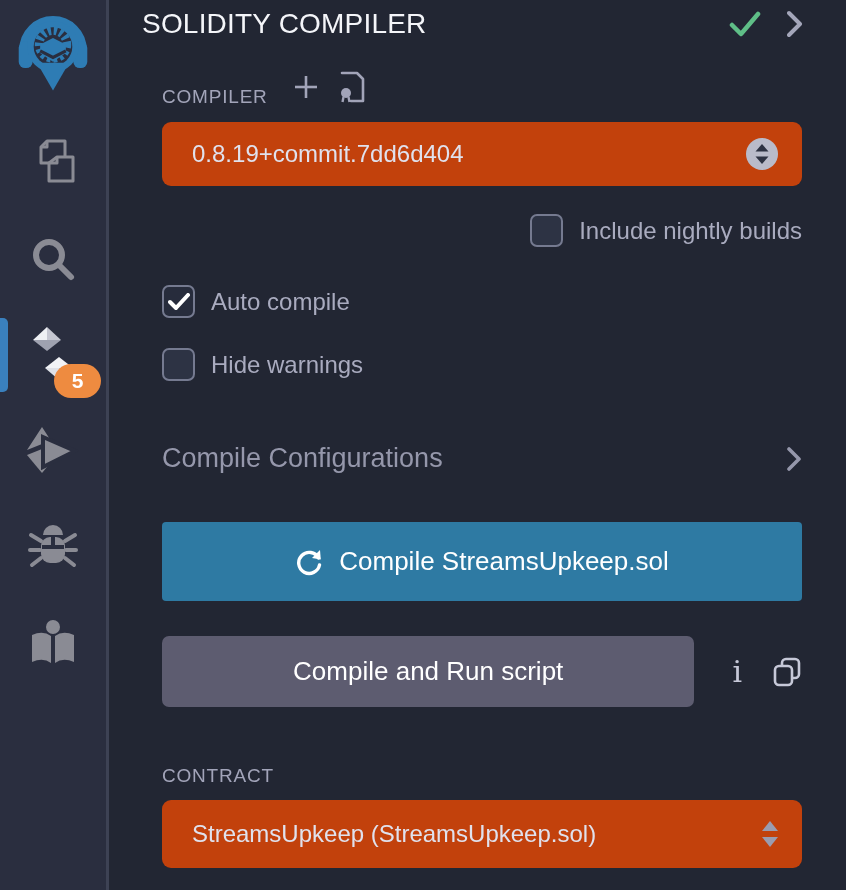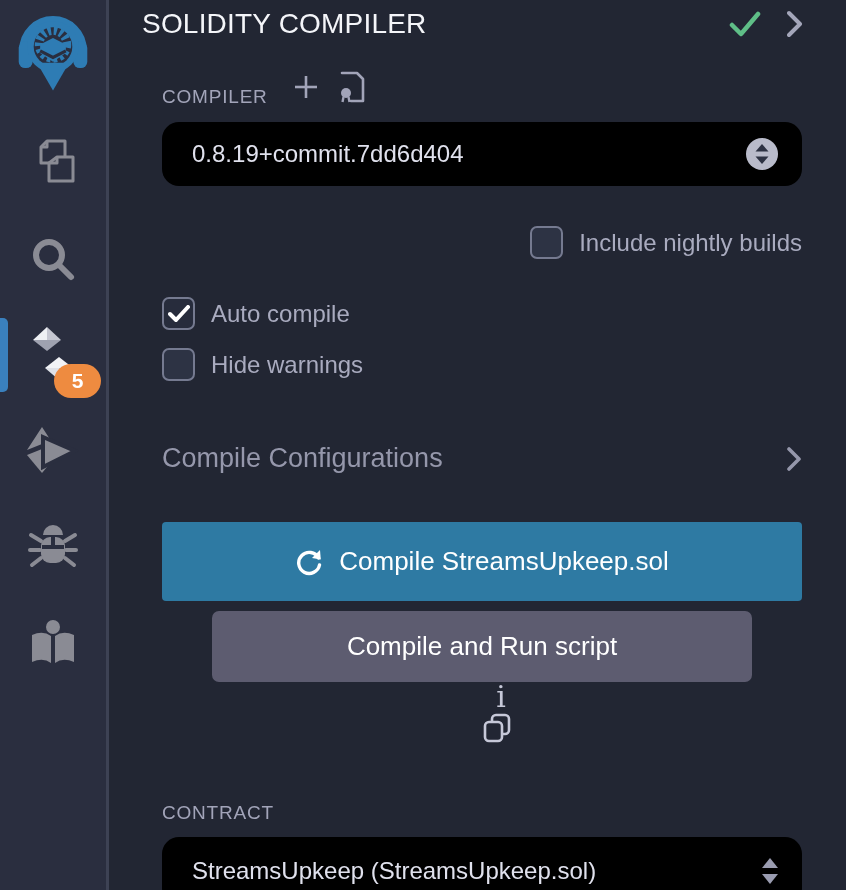--- a/index.html
+++ b/index.html
@@ -50,31 +50,31 @@
 
   .compiler-label-row { margin-top:26px; display:flex; align-items:center; }
   .section-label {
     font-size:19px; color:#a2a4b9; letter-spacing:0.8px;margin-top:20px;
   }
   .plus-btn { margin-left:24px; cursor:pointer; display:flex; }
   .license-btn { margin-left:18px; cursor:pointer; display:flex; }
 
   .dropdown {
     margin-top:14px; width:640px; height:64px;
-    background:#000000; border-radius:17px;
+    background:#c2410c; border-radius:9px;
     display:flex; align-items:center; padding:0 22px 0 30px;
     cursor:pointer;
   }
   .dropdown-text { font-size:24px; color:#e0e1ed; }
   .dropdown .spacer { flex:1; }
 
   .check-row { display:flex; align-items:center; }
-  .nightly-row { margin-top:40px; justify-content:flex-end; width:640px; }
+  .nightly-row { margin-top:28px; justify-content:flex-end; width:640px; }
   .auto-row { margin-top:38px; }
-  .hide-row { margin-top:18px; }
+  .hide-row { margin-top:30px; }
 
   .checkbox {
     width:33px; height:33px; border:2px solid #757a90; border-radius:7px;
     background:#2d3344; display:flex; align-items:center; justify-content:center;
     cursor:pointer; flex:none;
   }
   .checkbox svg { display:none; }
   .checkbox.checked { background:#272c3c; }
   .checkbox.checked svg { display:block; }
   .check-label { margin-left:16px; font-size:24px; color:#a9abbf; cursor:pointer; }
@@ -84,21 +84,21 @@
   }
   .advanced-label { font-size:27px; color:#9597ab; }
   .advanced-row .chev { margin-left:auto; display:flex; }
 
   .compile-btn {
     margin-top:48px; width:640px; height:79px;
     background:#2e7aa3; border:none; border-radius:4px;
     display:flex; align-items:center; justify-content:center; gap:16px;
     color:#ffffff; font-size:26px; font-family:inherit; cursor:pointer;
   }
-  .run-row { margin-top:10px; display:flex; align-items:center; width:640px;flex-direction:column; }
+  .run-row { margin-top:35px; display:flex; align-items:center; width:640px; }
   .run-btn {
     width:540px; height:71px;
     background:#5d5c70; border:none; border-radius:7px;
     display:flex; align-items:center; justify-content:center;
     color:#ffffff; font-size:26px; font-family:inherit; cursor:pointer;
   }
   .info-glyph {
     margin-left:38px; font-family:"DejaVu Serif", serif; font-size:30px;
     color:#c6c8d8; cursor:pointer; line-height:1;
   }

